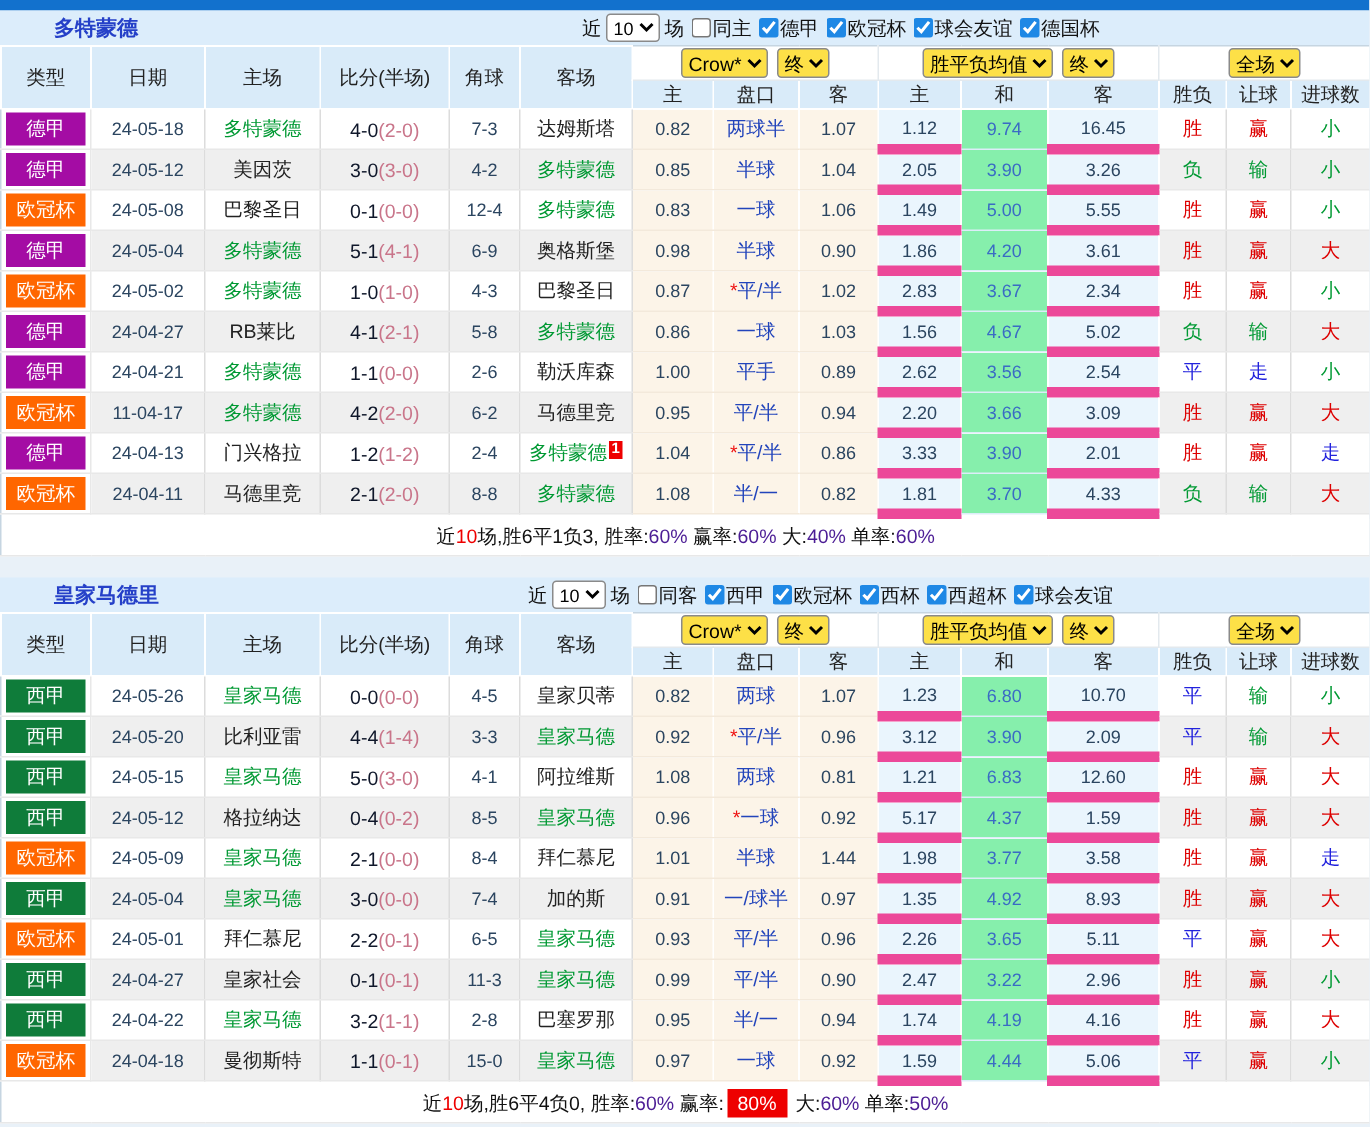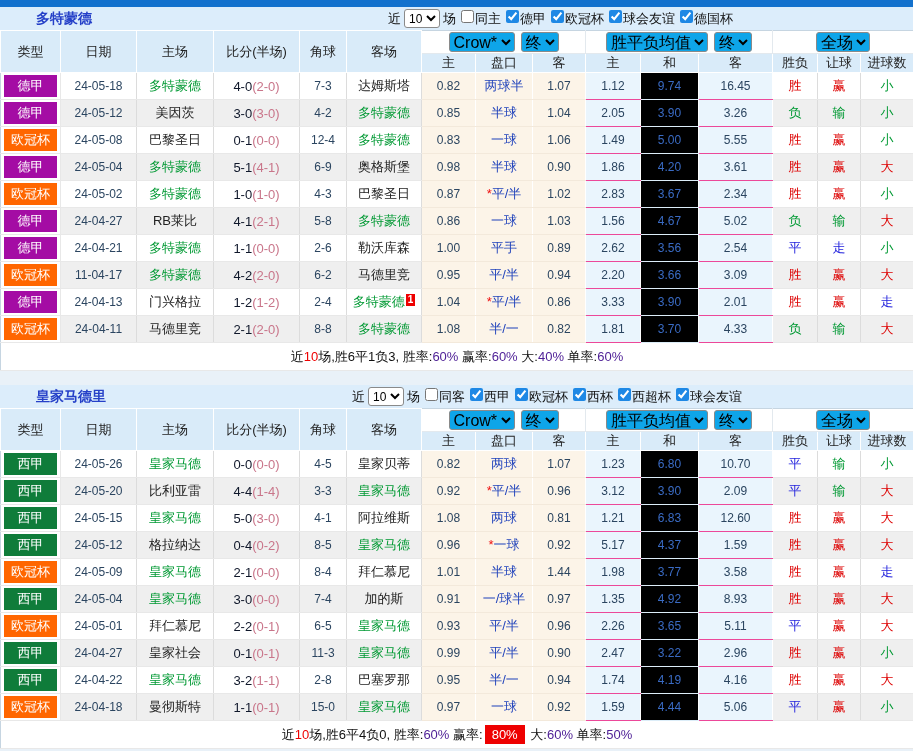--- a/index.html
+++ b/index.html
@@ -6,45 +6,45 @@
   html,body{background:#E9F1F8}
   body{font-family:"Liberation Sans","DejaVu Sans",sans-serif}
   .page{width:913px;height:751px;overflow:hidden;background:#E9F1F8;position:relative}
   .topbar{height:7px;background:#1271CD}
   .titlebar{height:23px;background:#DCEDFB;position:relative;display:flex;align-items:center}
   .title{font-size:14px;font-weight:bold;color:#2540C8;margin-left:36px}
   .filters{position:absolute;top:0;height:100%;display:flex;align-items:center;font-size:13px;color:#111;white-space:nowrap}
   .s0 .filters{left:388px}
   .s1 .filters{left:352px}
   .filters select{font-size:12px;height:19px;margin:0 3px;background:#fff;border:1px solid #8a8a8a;border-radius:3px}
-  .chk{display:flex;align-items:flex-start;margin-left:5px;cursor:pointer}
+  .chk{display:flex;align-items:center;margin-left:5px;cursor:pointer}
   .chk input{width:13px;height:13px;accent-color:#1E88E5;margin-right:1px}
   table{border-collapse:collapse;table-layout:fixed;width:913px;background:#fff;border:1px solid #C6D5E1}
   th,td{text-align:center;vertical-align:middle;overflow:hidden;white-space:nowrap}
   thead th{background:#D9EBF9;border:1px solid #fff;font-weight:normal;font-size:13px;color:#222}
   thead tr.r1 th{height:23px}
   thead tr.r2 th{height:18px}
   thead th.ddcell{background:#fff;border:1px solid #E3E9EE;border-top:none}
-  .ddcell select{font-size:16px;height:20px;background:#0ea5e9;border:1px solid #8a8a8a;border-radius:3px;margin:0 3px}
+  .ddcell select{font-size:13px;height:20px;background:#fde047;border:1px solid #8a8a8a;border-radius:3px;margin:0 3px}
   tbody td{height:27px;font-size:13px;border-right:1px solid #DCDCDC;border-bottom:1px solid #E8E8E8;color:#222;background:#fff}
   tr.alt td{background:#EFEFEF}
   td.c-lg{padding:0;background:#fff;border-right:1px solid #E8E8E8}
   tr.alt td.c-lg{background:#fff}
   .lgbadge{display:block;margin:2px 3px;height:22px;line-height:22px;color:#fff;font-size:13px}
   td.c-date{color:#2B4560;font-size:12px}
   td.c-team{color:#222}
   td.c-team.hl .tname{color:#009933}
   td.c-score .ft{color:#0f172a}
   td.c-score .ht{color:#C9758A}
   td.c-corner{color:#2B4560;font-size:12px}
   tbody td.c-ah,tbody td.c-aa{background:#FCF4E8;border-right:1px solid #fff;border-bottom:1px solid #F3E9DB;color:#2B4560;font-size:12px}
   tbody td.c-hc{background:#FCF4E8;border-right:1px solid #fff;border-bottom:1px solid #F3E9DB;color:#2244BB;font-size:13px}
   .star{color:#EE1111}
-  tbody td.c-eh,tbody td.c-ea{background:#EAF5FD;border-right:1px solid #fff;border-bottom:1px solid #ec4899;color:#2B4560;font-size:12px}
-  tbody td.c-ed{background:#000000;border-right:1px solid #fff;border-bottom:1px solid #DCEDF8;color:#3A6BC4;font-size:12px}
+  tbody td.c-eh,tbody td.c-ea{background:#EAF5FD;border-right:1px solid #fff;border-bottom:7px solid #ec4899;color:#2B4560;font-size:12px}
+  tbody td.c-ed{background:#86efac;border-right:1px solid #fff;border-bottom:1px solid #DCEDF8;color:#3A6BC4;font-size:12px}
   td.c-res{font-size:13px}
   .res-r{color:#DD0000}
   .res-b{color:#2222DD}
   .res-g{color:#009933}
   .cardbadge{display:inline-block;background:#EE0000;color:#fff;font-size:10px;line-height:12px;padding:0 2px;vertical-align:text-top;margin-left:1px;font-weight:bold}
   td.summary{height:28px;background:#fff;font-size:13px;color:#111}
   .seg-k{color:#111}
   .seg-r{color:#EE0000}
   .seg-b{color:#4c1d95}
   .seg-hl{background:#EE0000;color:#fff;padding:2px 7px;margin:0 2px}

